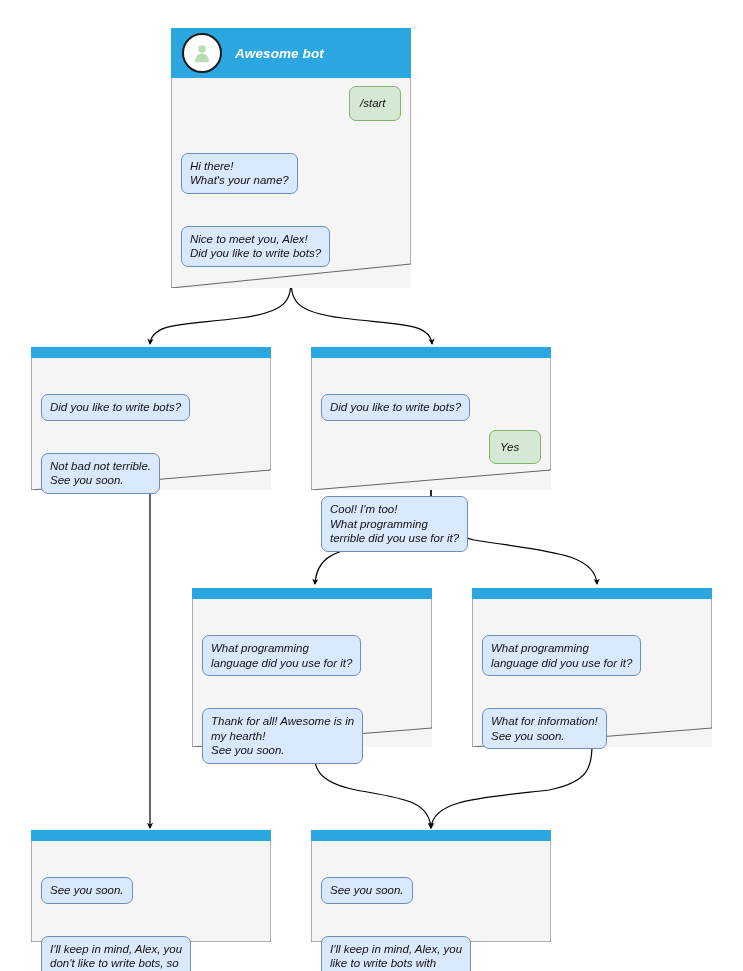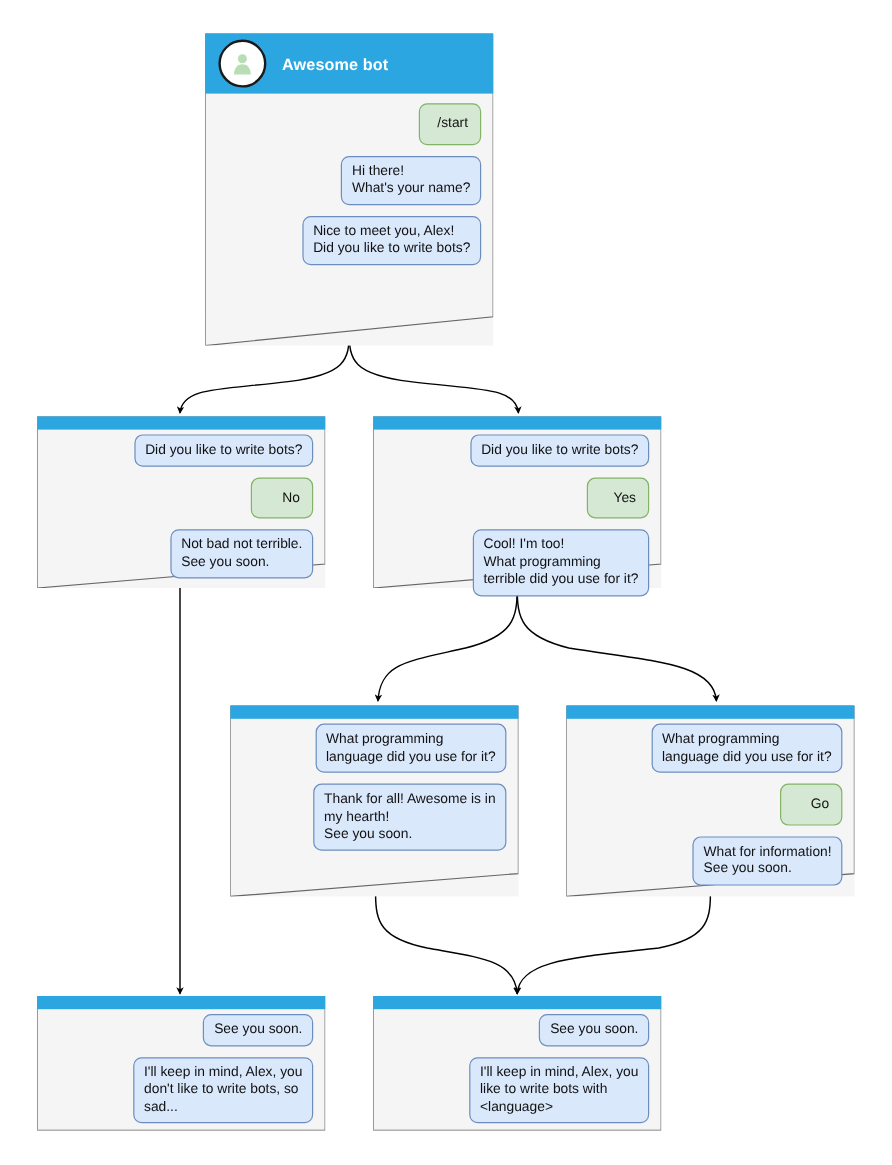--- a/index.html
+++ b/index.html
@@ -13,20 +13,21 @@
     position: relative;
     overflow: hidden;
     font-family: "Liberation Sans", sans-serif;
   }
 
   #canvas {
     position: absolute;
     left: 0; top: 0;
     width: 743px;
     height: 971px;
+    font-style: italic;
   }
 
   
   #connectors {
     position: absolute;
     left: 0; top: 0;
     width: 743px;
     height: 971px;
     pointer-events: none;
     z-index: 5;
@@ -98,42 +99,42 @@
     left: 0;
     width: 100%;
     box-sizing: border-box;
     padding: 0 10px;
     z-index: 3;
   }
   .row {
     display: flex;
     margin-bottom: 9px;
   }
-  .row.left  { justify-content: flex-end; }
+  .row.left  { justify-content: flex-start; margin-top: 32px; }
   .row.right { justify-content: flex-end; }
 
   .bubble {
     font-size: 11.5px;
     line-height: 14.6px;
     color: #111111;
     border-radius: 7px;
     padding: 5px 8px 5px 8px;
     box-sizing: border-box;
     white-space: pre-line;
     max-width: 205px;
   }
   .bubble.bot {
     background: #dae8fc;
     border: 1px solid #6c8ebf;
   }
   .bubble.user {
     background: #d5e8d4;
     border: 1px solid #82b366;
     min-width: 52px;
-    text-align: right;
+    text-align: left;
     padding: 9px 10px;
   }
 </style>
 </head>
 <body>
 
 <div id="canvas">
 
   <svg id="connectors" viewBox="0 0 743 971" width="743" height="971">
     <defs>
@@ -187,23 +188,20 @@
 
   <div class="card" style="left:31px; top:347px; width:240px; height:143px;">
     <svg class="card-shape" viewBox="0 0 240 143" preserveAspectRatio="none">
       <polygon points="0,0 240,0 240,123 0,143" fill="#f5f5f5" stroke="#666666" stroke-width="1"></polygon>
     </svg>
     <div class="hdr-thin"></div>
     <div class="msgs" style="top:15px;">
       <div class="row left">
         <div class="bubble bot">Did you like to write bots?</div>
       </div>
-      <div class="row right">
-        <div class="bubble user">No</div>
-      </div>
       <div class="row left">
         <div class="bubble bot">Not bad not terrible.
 See you soon.</div>
       </div>
     </div>
   </div>
 
   <div class="card" style="left:311px; top:347px; width:240px; height:143px;">
     <svg class="card-shape" viewBox="0 0 240 143" preserveAspectRatio="none">
       <polygon points="0,0 240,0 240,123 0,143" fill="#f5f5f5" stroke="#666666" stroke-width="1"></polygon>
@@ -245,23 +243,20 @@
   <div class="card" style="left:472px; top:588px; width:240px; height:159px;">
     <svg class="card-shape" viewBox="0 0 240 159" preserveAspectRatio="none">
       <polygon points="0,0 240,0 240,140 0,159" fill="#f5f5f5" stroke="#666666" stroke-width="1"></polygon>
     </svg>
     <div class="hdr-thin"></div>
     <div class="msgs" style="top:15px;">
       <div class="row left">
         <div class="bubble bot">What programming
 language did you use for it?</div>
       </div>
-      <div class="row right">
-        <div class="bubble user">Go</div>
-      </div>
       <div class="row left">
         <div class="bubble bot">What for information!
 See you soon.</div>
       </div>
     </div>
   </div>
 
   <div class="card" style="left:31px; top:830px; width:240px; height:112px;">
     <svg class="card-shape" viewBox="0 0 240 112" preserveAspectRatio="none">
       <polygon points="0,0 240,0 240,112 0,112" fill="#f5f5f5" stroke="#666666" stroke-width="1"></polygon>

